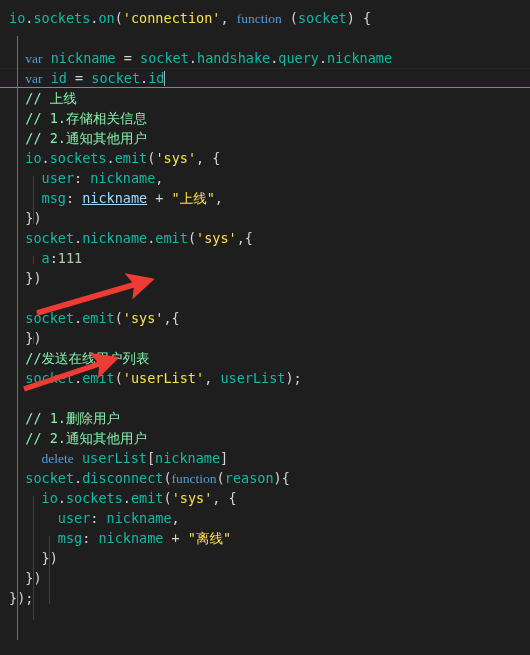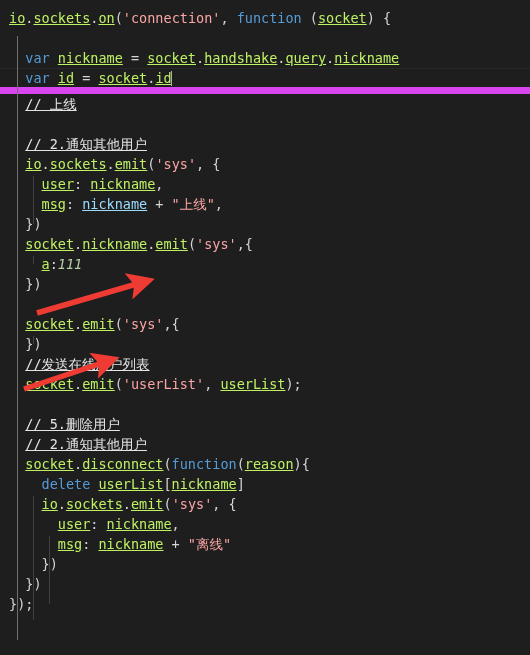--- a/index.html
+++ b/index.html
@@ -46,38 +46,38 @@
     font-size: 13.5px;
     white-space: pre;
     padding-left: 9px;
     letter-spacing: 0px;
     color: #d4d4d4;
   }
 
   
   .line.current {
     border-top: 1px solid #282828;
-    border-bottom: 7px solid #d946ef;
+    border-bottom: 1px solid #d946ef;
     height: 18px;
     line-height: 18px;
   }
 
   
   .guide {
     position: absolute;
     width: 1px;
     background: #404040;
     pointer-events: none;
   }
   .guide.active { background: #707070; }
-  .t-ident  { color: #bef264; text-decoration: underline; }
-  .t-kw     { color: #569cd6; }
-  .t-str    { color: #fca5a5; }
-  .t-cmt    { color: #e5e5e5; text-decoration: underline; }
-  .t-num    { color: #b5cea8; font-style: italic; }
+  .t-ident  { color: #14b8a6; }
+  .t-kw     { color: #569cd6; font-family: Liberation Serif, serif; }
+  .t-str    { color: #fde047; }
+  .t-cmt    { color: #86efac; }
+  .t-num    { color: #b5cea8; }
   .t-punc   { color: #d4d4d4; }
   .t-link   { color: #9cdcfe; text-decoration: underline; }
 
   
   .caret {
     display: inline-block;
     width: 1px;
     height: 15px;
     background: #aeafad;
     vertical-align: -3px;
@@ -103,21 +103,21 @@
 
     <div class="line"><span class="t-ident">io</span><span class="t-punc">.</span><span class="t-ident">sockets</span><span class="t-punc">.</span><span class="t-ident">on</span><span class="t-punc">(</span><span class="t-str">'connection'</span><span class="t-punc">, </span><span class="t-kw">function</span><span class="t-punc"> (</span><span class="t-ident">socket</span><span class="t-punc">) {</span></div>
 
     <div class="line">&nbsp;</div>
 
     <div class="line"><span class="t-punc">  </span><span class="t-kw">var</span><span class="t-punc"> </span><span class="t-ident">nickname</span><span class="t-punc"> = </span><span class="t-ident">socket</span><span class="t-punc">.</span><span class="t-ident">handshake</span><span class="t-punc">.</span><span class="t-ident">query</span><span class="t-punc">.</span><span class="t-ident">nickname</span></div>
 
     <div class="line current"><span class="t-punc">  </span><span class="t-kw">var</span><span class="t-punc"> </span><span class="t-ident">id</span><span class="t-punc"> = </span><span class="t-ident">socket</span><span class="t-punc">.</span><span class="t-ident">id</span><span class="caret"></span></div>
 
     <div class="line"><span class="t-punc">  </span><span class="t-cmt">// 上线</span></div>
-    <div class="line"><span class="t-punc">  </span></div>
+    <div class="line"><span class="t-punc">  </span><span class="t-cmt">// 1.存储相关信息</span></div>
     <div class="line"><span class="t-punc">  </span><span class="t-cmt">// 2.通知其他用户</span></div>
 
 
     <div class="line"><span class="t-punc">  </span><span class="t-ident">io</span><span class="t-punc">.</span><span class="t-ident">sockets</span><span class="t-punc">.</span><span class="t-ident">emit</span><span class="t-punc">(</span><span class="t-str">'sys'</span><span class="t-punc">, {</span></div>
 
     <div class="line"><span class="t-punc">    </span><span class="t-ident">user</span><span class="t-punc">: </span><span class="t-ident">nickname</span><span class="t-punc">,</span></div>
 
     <div class="line"><span class="t-punc">    </span><span class="t-ident">msg</span><span class="t-punc">: </span><span class="t-link">nickname</span><span class="t-punc"> + </span><span class="t-str">"上线"</span><span class="t-punc">,</span></div>
 
     <div class="line"><span class="t-punc">  </span><span class="t-punc">})</span></div>
@@ -134,26 +134,26 @@
 
 
     <div class="line"><span class="t-punc">  </span><span class="t-punc">})</span></div>
 
     <div class="line"><span class="t-punc">  </span><span class="t-cmt">//发送在线用户列表</span></div>
 
     <div class="line"><span class="t-punc">  </span><span class="t-ident">socket</span><span class="t-punc">.</span><span class="t-ident">emit</span><span class="t-punc">(</span><span class="t-str">'userList'</span><span class="t-punc">, </span><span class="t-ident">userList</span><span class="t-punc">);</span></div>
 
     <div class="line">&nbsp;</div>
 
-    <div class="line"><span class="t-punc">  </span><span class="t-cmt">// 5.删除用户</span></div>
+    <div class="line"><span class="t-punc">  </span><span class="t-cmt">// 1.删除用户</span></div>
     <div class="line"><span class="t-punc">  </span><span class="t-cmt">// 2.通知其他用户</span></div>
 
+    <div class="line"><span class="t-punc">    </span><span class="t-kw">delete</span><span class="t-punc"> </span><span class="t-ident">userList</span><span class="t-punc">[</span><span class="t-ident">nickname</span><span class="t-punc">]</span></div>
+
     <div class="line"><span class="t-punc">  </span><span class="t-ident">socket</span><span class="t-punc">.</span><span class="t-ident">disconnect</span><span class="t-punc">(</span><span class="t-kw">function</span><span class="t-punc">(</span><span class="t-ident">reason</span><span class="t-punc">){</span></div>
-
-    <div class="line"><span class="t-punc">    </span><span class="t-kw">delete</span><span class="t-punc"> </span><span class="t-ident">userList</span><span class="t-punc">[</span><span class="t-ident">nickname</span><span class="t-punc">]</span></div>
 
     <div class="line"><span class="t-punc">    </span><span class="t-ident">io</span><span class="t-punc">.</span><span class="t-ident">sockets</span><span class="t-punc">.</span><span class="t-ident">emit</span><span class="t-punc">(</span><span class="t-str">'sys'</span><span class="t-punc">, {</span></div>
 
     <div class="line"><span class="t-punc">      </span><span class="t-ident">user</span><span class="t-punc">: </span><span class="t-ident">nickname</span><span class="t-punc">,</span></div>
 
     <div class="line"><span class="t-punc">      </span><span class="t-ident">msg</span><span class="t-punc">: </span><span class="t-ident">nickname</span><span class="t-punc"> + </span><span class="t-str">"离线"</span></div>
 
     <div class="line"><span class="t-punc">    </span><span class="t-punc">})</span></div>
 
     <div class="line"><span class="t-punc">  </span><span class="t-punc">})</span></div>

